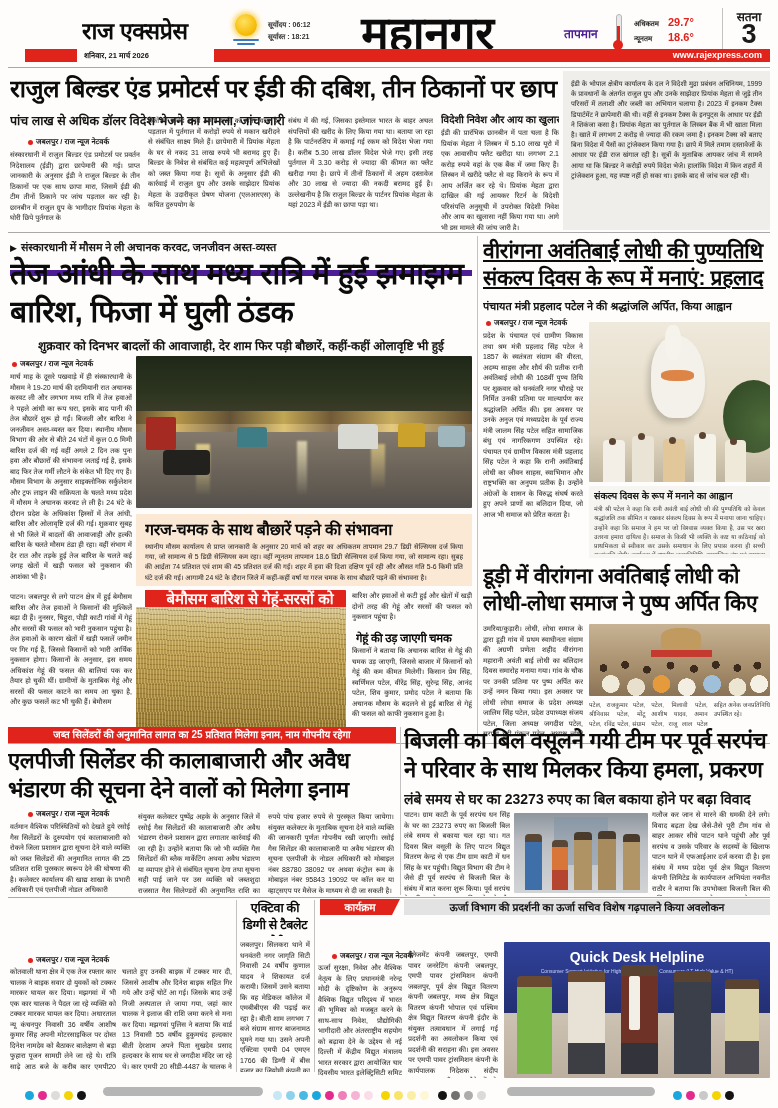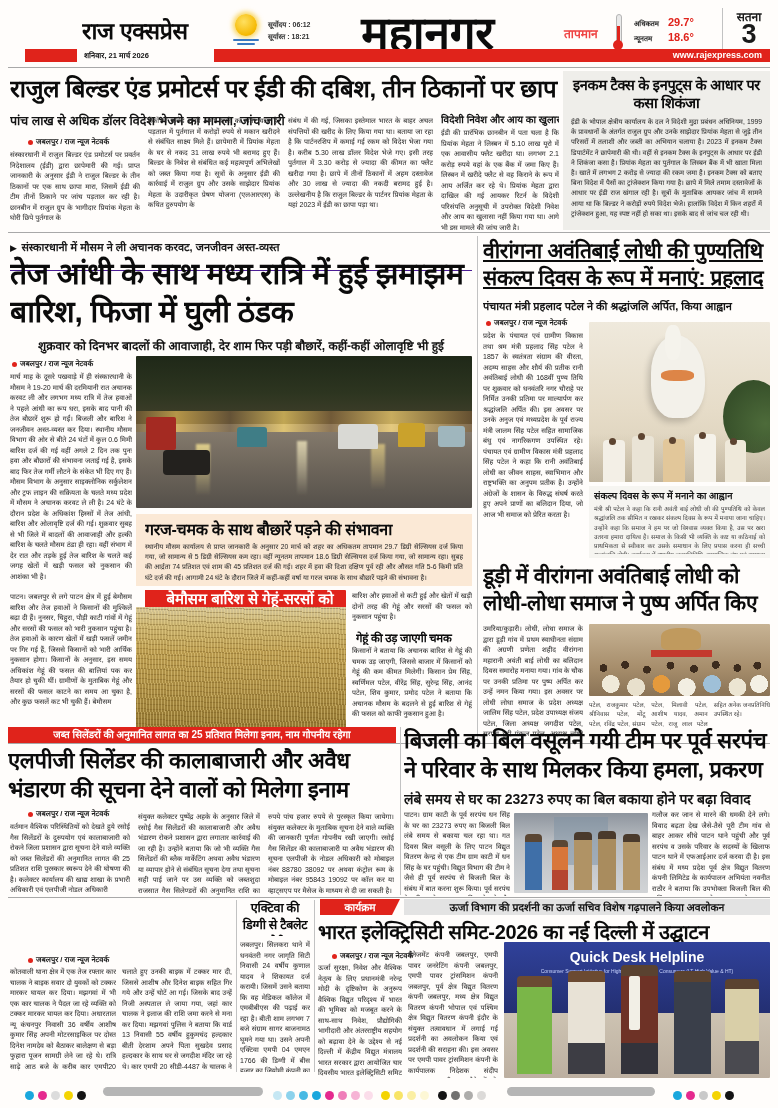--- a/index.html
+++ b/index.html
@@ -34,21 +34,21 @@
   <div class="abs" style="left:228px;top:12px;width:36px;height:38px;">
     <div style="width:22px;height:22px;margin:2px auto 0;border-radius:50%;background:radial-gradient(circle at 40% 35%,#ffe060,#f5b800 70%,#e89c00);box-shadow:0 0 5px 2px rgba(246,190,0,.65);"></div>
     <div style="width:26px;height:2px;margin:3px auto 0;background:#3a78c2;border-radius:2px;"></div>
     <div style="width:18px;height:2px;margin:2px auto 0;background:#3a78c2;border-radius:2px;"></div>
   </div>
   <div class="abs" style="left:268px;top:20px;font-size:7px;font-weight:700;color:#333;">सूर्योदय : 06:12</div>
   <div class="abs" style="left:268px;top:32px;font-size:7px;font-weight:700;color:#333;">सूर्यास्त : 18:21</div>
 
   <div class="abs hl one" style="left:295px;top:0px;width:265px;font-size:46px;font-weight:900;text-align:center;">महानगर</div>
 
-  <div class="abs" style="left:564px;top:25px;font-size:12px;font-weight:700;color:#ef4444;">तापमान</div>
+  <div class="abs" style="left:564px;top:25px;font-size:12px;font-weight:700;color:#4c1d95;">तापमान</div>
   <div class="abs" style="left:613px;top:14px;width:10px;height:36px;">
     <div style="position:absolute;left:3px;top:0;width:4px;height:28px;background:#e9e9e9;border:1px solid #b5b5b5;border-radius:3px;"></div>
     <div style="position:absolute;left:4px;top:12px;width:3px;height:16px;background:#e0231b;"></div>
     <div style="position:absolute;left:0;bottom:0;width:10px;height:10px;border-radius:50%;background:#e0231b;"></div>
   </div>
   <div class="abs" style="left:634px;top:19px;font-size:7px;font-weight:700;color:#222;">अधिकतम</div>
   <div class="abs" style="left:668px;top:16px;font-size:11px;font-weight:800;color:#e0231b;">29.7°</div>
   <div class="abs" style="left:634px;top:34px;font-size:7px;font-weight:700;color:#222;">न्यूनतम</div>
   <div class="abs" style="left:668px;top:31px;font-size:11px;font-weight:800;color:#e0231b;">18.6°</div>
 
@@ -64,26 +64,25 @@
   <div class="abs sub one" style="left:10px;top:112px;width:290px;font-size:12.5px;">पांच लाख से अधिक डॉलर विदेश भेजने का मामला, जांच जारी</div>
   <div class="abs hl one" style="left:10px;top:71px;width:548px;height:38px;font-size:24px;">राजुल बिल्डर एंड प्रमोटर्स पर ईडी की दबिश, तीन ठिकानों पर छापा</div>
   <div class="abs by" style="left:28px;top:136px;width:115px;"><span class="dot"></span><span>जबलपुर / राज न्यूज नेटवर्क</span></div>
   <div class="abs bt" style="left:10px;top:150px;width:130px;height:80px;">संस्कारधानी में राजुल बिल्डर एंड प्रमोटर्स पर प्रवर्तन निदेशालय (ईडी) द्वारा छापेमारी की गई। प्राप्त जानकारी के अनुसार ईडी ने राजुल बिल्डर के तीन ठिकानों पर एक साथ छापा मारा, जिसमें ईडी की टीम तीनों ठिकाने पर जांच पड़ताल कर रही है। छानबीन में राजुल ग्रुप के भागीदार प्रियांक मेहता के घोरी छिपे पुर्तगाल के</div>
   <div class="abs bt" style="left:148px;top:116px;width:132px;height:114px;">बैंकों में करोड़ रुपये जमा करने का पता चला है। पड़ताल में पुर्तगाल में करोड़ों रुपये से मकान खरीदने से संबंधित साक्ष्य मिले हैं। छापेमारी में प्रियांक मेहता के घर से नकद 31 लाख रुपये भी बरामद हुए हैं। बिल्डर के निवेश से संबंधित कई महत्वपूर्ण अभिलेखों को जब्त किया गया है। सूत्रों के अनुसार ईडी की कार्रवाई में राजुल ग्रुप और उसके साझेदार प्रियांक मेहता के उदारीकृत प्रेषण योजना (एलआरएस) के कथित दुरुपयोग के</div>
   <div class="abs bt" style="left:288px;top:116px;width:145px;height:114px;">संबंध में की गई, जिसका इस्तेमाल भारत के बाहर अचल संपत्तियों की खरीद के लिए किया गया था। बताया जा रहा है कि पार्टनरशिप में कमाई गई रकम को विदेश भेजा गया है। करीब 5.30 लाख डॉलर विदेश भेजे गए। इसी तरह पुर्तगाल में 3.30 करोड़ से ज्यादा की कीमत का फ्लैट खरीदा गया है। छापे में तीनों ठिकानों में अहम दस्तावेज और 30 लाख से ज्यादा की नकदी बरामद हुई है। उल्लेखनीय है कि राजुल बिल्डर के पार्टनर प्रियांक मेहता के यहां 2023 में ईडी का छापा पड़ा था।</div>
   <div class="abs sub one" style="left:441px;top:112px;width:118px;font-size:10px;">विदेशी निवेश और आय का खुलासा नहीं</div>
   <div class="abs bt" style="left:441px;top:128px;width:118px;height:102px;">ईडी की प्रारंभिक छानबीन में पता चला है कि प्रियांक मेहता ने लिस्बन में 5.10 लाख यूरो में एक आवासीय फ्लैट खरीदा था। लगभग 2.1 करोड़ रुपये वहां के एक बैंक में जमा किए हैं। लिस्बन में खरीदे फ्लैट से वह किराने के रूप में आय अर्जित कर रहे थे। प्रियांक मेहता द्वारा दाखिल की गई आयकर रिटर्न के विदेशी परिसंपत्ति अनुसूची में उपरोक्त विदेशी निवेश और आय का खुलासा नहीं किया गया था। आगे भी इस मामले की जांच जारी है।</div>
 
   <div class="abs graybox" style="left:563px;top:71px;width:207px;height:159px;padding:5px 8px;box-sizing:border-box;">
-    <div class="hl" style="font-size:14.5px;line-height:1.25;text-align:center;height:38px;">इनकम टैक्स के इनपुट्स के आधार पर कसा शिकंजा</div>
     <div class="bt" style="font-size:6.8px;height:105px;margin-top:3px;">ईडी के भोपाल क्षेत्रीय कार्यालय के दल ने विदेशी मुद्रा प्रबंधन अधिनियम, 1999 के प्रावधानों के अंतर्गत राजुल ग्रुप और उनके साझेदार प्रियांक मेहता से जुड़े तीन परिसरों में तलाशी और जब्ती का अभियान चलाया है। 2023 में इनकम टैक्स डिपार्टमेंट ने छापेमारी की थी। वहीं से इनकम टैक्स के इनपुट्स के आधार पर ईडी ने शिकंजा कसा है। प्रियांक मेहता का पुर्तगाल के लिस्बन बैंक में भी खाता मिला है। खाते में लगभग 2 करोड़ से ज्यादा की रकम जमा है। इनकम टैक्स को बताए बिना विदेश में पैसों का ट्रांजेक्शन किया गया है। छापे में मिले तमाम दस्तावेजों के आधार पर ईडी राज खंगाल रही है। सूत्रों के मुताबिक आयकर जांच में सामने आया था कि बिल्डर ने करोड़ों रुपये विदेश भेजे। हालांकि विदेश में किन शहरों में ट्रांजेक्शन हुआ, यह स्पष्ट नहीं हो सका था। इसके बाद से जांच चल रही थी।</div>
   </div>
   <div class="hr" style="left:8px;top:232px;width:762px;"></div>
 
-  <div class="abs" style="left:10px;top:237px;width:462px;border-bottom:1px solid #4c1d95;padding-bottom:15px;">
+  <div class="abs" style="left:10px;top:237px;width:462px;border-bottom:6px solid #4c1d95;padding-bottom:15px;font-family:Liberation Serif, serif;">
     <span style="color:#111;font-size:9px;">▶</span>
     <span style="font-size:11px;font-weight:700;">संस्कारधानी में मौसम ने ली अचानक करवट, जनजीवन अस्त-व्यस्त</span>
   </div>
   <div class="abs sub one" style="left:10px;top:337px;width:462px;font-size:12px;text-align:center;">शुक्रवार को दिनभर बादलों की आवाजाही, देर शाम फिर पड़ी बौछारें, कहीं-कहीं ओलावृष्टि भी हुई</div>
   <div class="abs hl" style="left:10px;top:255px;width:462px;height:78px;font-size:30px;line-height:1.25;font-weight:900;">तेज आंधी के साथ मध्य रात्रि में हुई झमाझम बारिश, फिजा में घुली ठंडक</div>
   <div class="abs by" style="left:12px;top:358px;width:120px;"><span class="dot"></span><span>जबलपुर / राज न्यूज नेटवर्क</span></div>
   <div class="abs bt" style="left:10px;top:372px;width:122px;height:213px;">मार्च माह के दूसरे पखवाड़े में ही संस्कारधानी के मौसम ने 19-20 मार्च की दरमियानी रात अचानक करवट ली और लगभग मध्य रात्रि में तेज हवाओं ने पहले आंधी का रूप धरा, इसके बाद पानी की तेज बौछारें शुरू हो गईं। बिजली और बारिश ने जनजीवन अस्त-व्यस्त कर दिया। स्थानीय मौसम विभाग की ओर से बीते 24 घंटों में कुल 0.6 मिमी बारिश दर्ज की गई वहीं अगले 2 दिन तक पुनः हवा और बौछारों की संभावना जताई गई है, इसके बाद फिर तेज गर्मी लौटने के संकेत भी दिए गए हैं। मौसम विभाग के अनुसार साइक्लोनिक सर्कुलेशन और ट्रफ लाइन की सक्रियता के चलते मध्य प्रदेश में मौसम ने अचानक करवट ले ली है। 24 घंटे के दौरान प्रदेश के अधिकांश हिस्सों में तेज आंधी, बारिश और ओलावृष्टि दर्ज की गई। शुक्रवार सुबह से भी जिले में बादलों की आवाजाही और हल्की बारिश के चलते मौसम ठंडा ही रहा। वहीं संभाग में देर रात और तड़के हुई तेज बारिश के चलते कई जगह खेतों में खड़ी फसल को नुकसान की आशंका भी है।</div>
 
   <div class="photo" style="left:136px;top:356px;width:336px;height:152px;">
     <div class="abs" style="left:0;top:0;width:100%;height:45%;background:linear-gradient(180deg,#1f2818,#2d3520 55%,#43402c);"></div>
@@ -204,21 +203,20 @@
 
   <div class="vr" style="left:236px;top:900px;height:172px;"></div>
 
   <div class="abs hl" style="left:240px;top:900px;width:70px;height:36px;font-size:12.5px;line-height:1.35;text-align:center;">एक्टिवा की डिग्गी से टैबलेट चोरी</div>
   <div class="abs bt" style="left:240px;top:940px;width:70px;height:132px;">जबलपुर। सिलकरा थाने में धनवंतरी नगर जागृति सिटी निवासी 24 वर्षीय कुणाल यादव ने शिकायत दर्ज करायी। जिसमें उसने बताया कि वह मेडिकल कॉलेज में एमबीबीएस की पढ़ाई कर रहा है। बीती शाम लगभग 7 बजे संग्राम सागर बाजनामठ घूमने गया था। उसने अपनी एक्टिवा एमपी 04 एमएन 1766 की डिग्गी में बीस हजार का जियोमी कंपनी का टैबलेट रखा था, जिसके बाद वह तालाब से वापस मेडिकल कॉलेज आया और गाड़ी खड़ी करके मेडिकल कॉलेज की लायब्रेरी में गया। इसके बाद गाड़ी की डिग्गी खोलकर देखा तो उसमें रखा टैब गायब था, जिसे कोई अज्ञात चोर चुरा ले गया।</div>
 
   <div class="vr" style="left:314px;top:900px;height:172px;"></div>
 
   <div class="abs redbar" style="left:320px;top:899px;width:80px;height:16px;line-height:16px;font-size:10.5px;text-align:center;clip-path:polygon(0 0,100% 0,90% 100%,0 100%);">कार्यक्रम</div>
   <div class="abs" style="left:404px;top:899px;width:366px;height:16px;line-height:16px;background:#e3e3e3;font-size:10.5px;font-weight:700;text-align:center;color:#161616;overflow:hidden;">ऊर्जा विभाग की प्रदर्शनी का ऊर्जा सचिव विशेष गढ़पालने किया अवलोकन</div>
-  <div class="abs hl one" style="left:318px;top:918px;width:452px;height:28px;font-size:20px;">भारत इलेक्ट्रिसिटी समिट-2026 का नई दिल्ली में उद्घाटन</div>
   <div class="abs by" style="left:332px;top:950px;width:120px;"><span class="dot"></span><span>जबलपुर / राज न्यूज नेटवर्क</span></div>
   <div class="abs bt" style="left:318px;top:963px;width:84px;height:115px;">ऊर्जा सुरक्षा, निवेश और वैश्विक नेतृत्व के लिए प्रधानमंत्री नरेन्द्र मोदी के दृष्टिकोण के अनुरूप वैश्विक विद्युत परिदृश्य में भारत की भूमिका को मजबूत करने के साथ-साथ निवेश, प्रौद्योगिकी भागीदारी और अंतरराष्ट्रीय सहयोग को बढ़ावा देने के उद्देश्य से नई दिल्ली में केंद्रीय विद्युत मंत्रालय भारत सरकार द्वारा आयोजित चार दिवसीय भारत इलेक्ट्रिसिटी समिट 2026 में मध्य प्रदेश के सचिव ऊर्जा विशेष गढ़पाले ऊर्जा विभाग की प्रदर्शनी देखने पहुंचे। श्री गढ़पाले ने भारत इलेक्ट्रिसिटी समिट 2026 में ऊर्जा विभाग द्वारा मध्यप्रदेश की विद्युत कंपनियों एमपी पावर</div>
   <div class="abs bt" style="left:408px;top:950px;width:90px;height:128px;">मैनेजमेंट कंपनी जबलपुर, एमपी पावर जनरेटिंग कंपनी जबलपुर, एमपी पावर ट्रांसमिशन कंपनी जबलपुर, पूर्व क्षेत्र विद्युत वितरण कंपनी जबलपुर, मध्य क्षेत्र विद्युत वितरण कंपनी भोपाल एवं पश्चिम क्षेत्र विद्युत वितरण कंपनी इंदौर के संयुक्त तत्वावधान में लगाई गई प्रदर्शनी का अवलोकन किया एवं प्रदर्शनी की सराहना की। इस अवसर पर एमपी पावर ट्रांसमिशन कंपनी के कार्यपालक निदेशक संदीप गायकवाड़, एमपी पावर मैनेजमेंट के नई दिल्ली स्थित कार्यालय की अतिरिक्त मुख्य अभियंता श्रीमती रीता हल्दर, मध्य क्षेत्र विद्युत वितरण कंपनी के वरिष्ठ जनसंपर्क अधिकारी मनोज द्विवेदी सहित सभी कंपनी के वरिष्ठ अधिकारी उपस्थित थे।</div>
 
   <div class="photo" style="left:504px;top:942px;width:266px;height:136px;">
     <div class="abs" style="left:0;top:0;width:100%;height:52%;background:linear-gradient(180deg,#30419a,#232f72);text-align:center;">
       <div style="color:#fff;font-weight:800;font-size:14px;padding-top:7px;">Quick Desk Helpline</div>
       <div style="color:#c9d4ff;font-size:5px;padding:3px 14px 0;">Consumer Support Initiative for High Value Electricity Consumers (LT High Value &amp; HT)</div>
     </div>
     <div class="abs" style="left:0;bottom:0;width:100%;height:48%;background:linear-gradient(180deg,#cdc3b2,#bcafa0);"></div>

